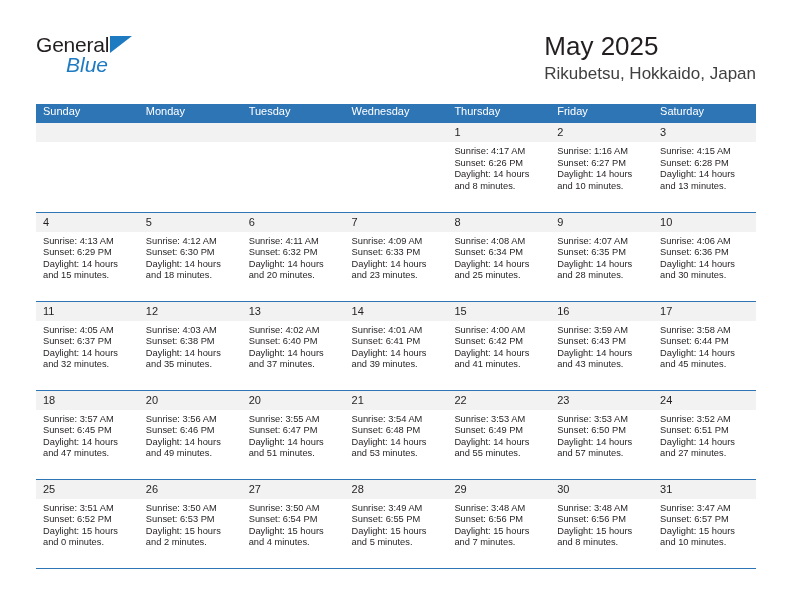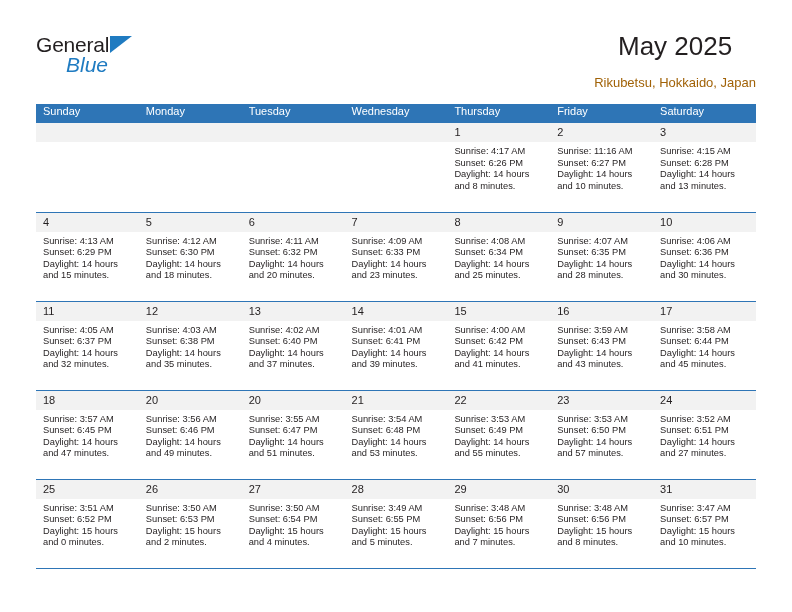--- a/index.html
+++ b/index.html
@@ -63,34 +63,34 @@
     display: block;
     margin-top: -2px;
     font-family: "Liberation Sans", sans-serif;
     font-style: italic;
   }
 
   .title-block {
     position: absolute;
     right: 36px;
     top: 30px;
-    text-align: center;
+    text-align: left;
   }
   .cal-title {
     font-size: 26px;
     font-weight: normal;
     color: #231f20;
     line-height: 32px;
     white-space: nowrap;
   }
   .cal-subtitle {
-    font-size: 13px;
-    color: #a16207;
+    font-size: 17px;
+    color: #404040;
     line-height: 20px;
-    margin-top: 11px;
+    margin-top: 2px;
     white-space: nowrap;
   }
 
   
   .calendar {
     position: absolute;
     left: 36px;
     top: 104px;
     width: 720px;
     border-collapse: collapse;
@@ -198,21 +198,21 @@
             <div class="events">
               <div>Sunrise: 4:17 AM</div>
               <div>Sunset: 6:26 PM</div>
               <div>Daylight: 14 hours</div>
               <div>and 8 minutes.</div>
             </div>
           </td>
           <td class="cell">
             <span class="daynum">2</span>
             <div class="events">
-              <div>Sunrise: 11:16 AM</div>
+              <div>Sunrise: 1:16 AM</div>
               <div>Sunset: 6:27 PM</div>
               <div>Daylight: 14 hours</div>
               <div>and 10 minutes.</div>
             </div>
           </td>
           <td class="cell">
             <span class="daynum">3</span>
             <div class="events">
               <div>Sunrise: 4:15 AM</div>
               <div>Sunset: 6:28 PM</div>

